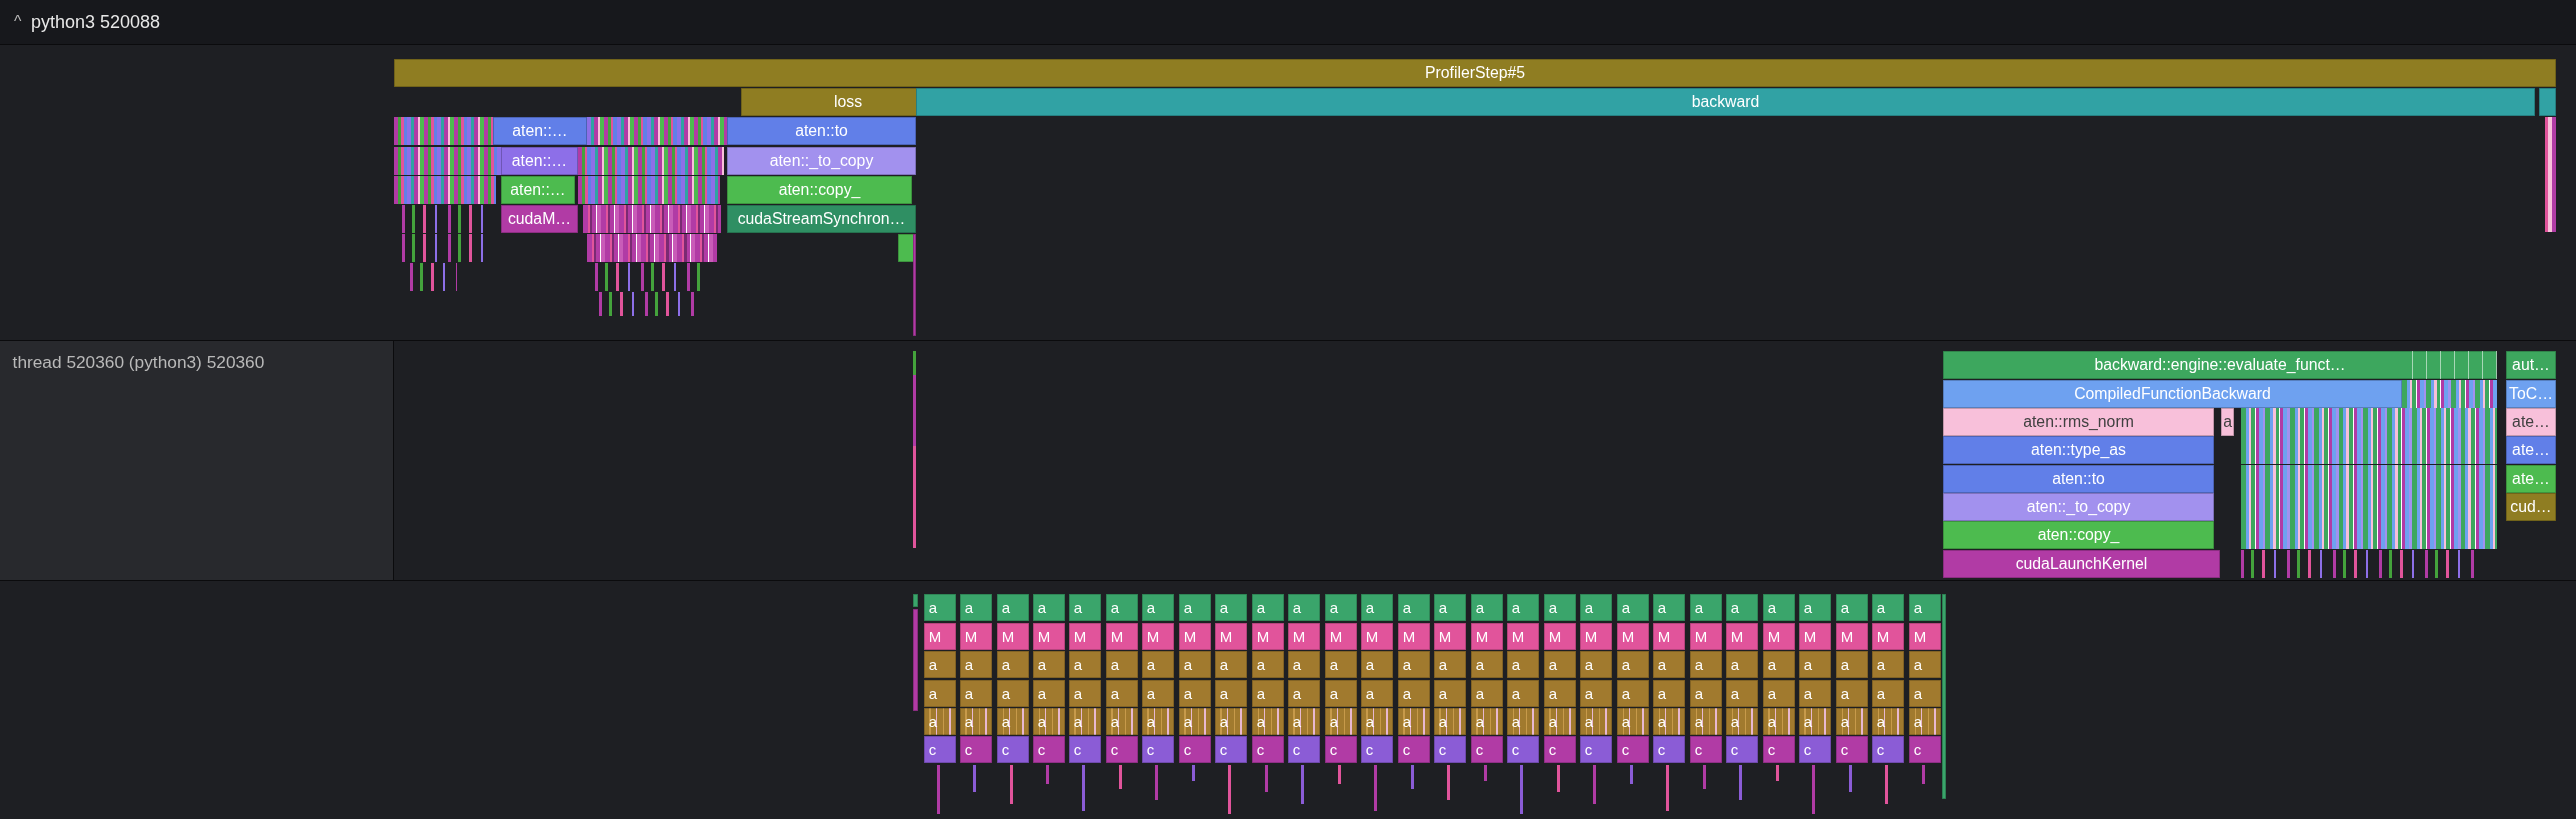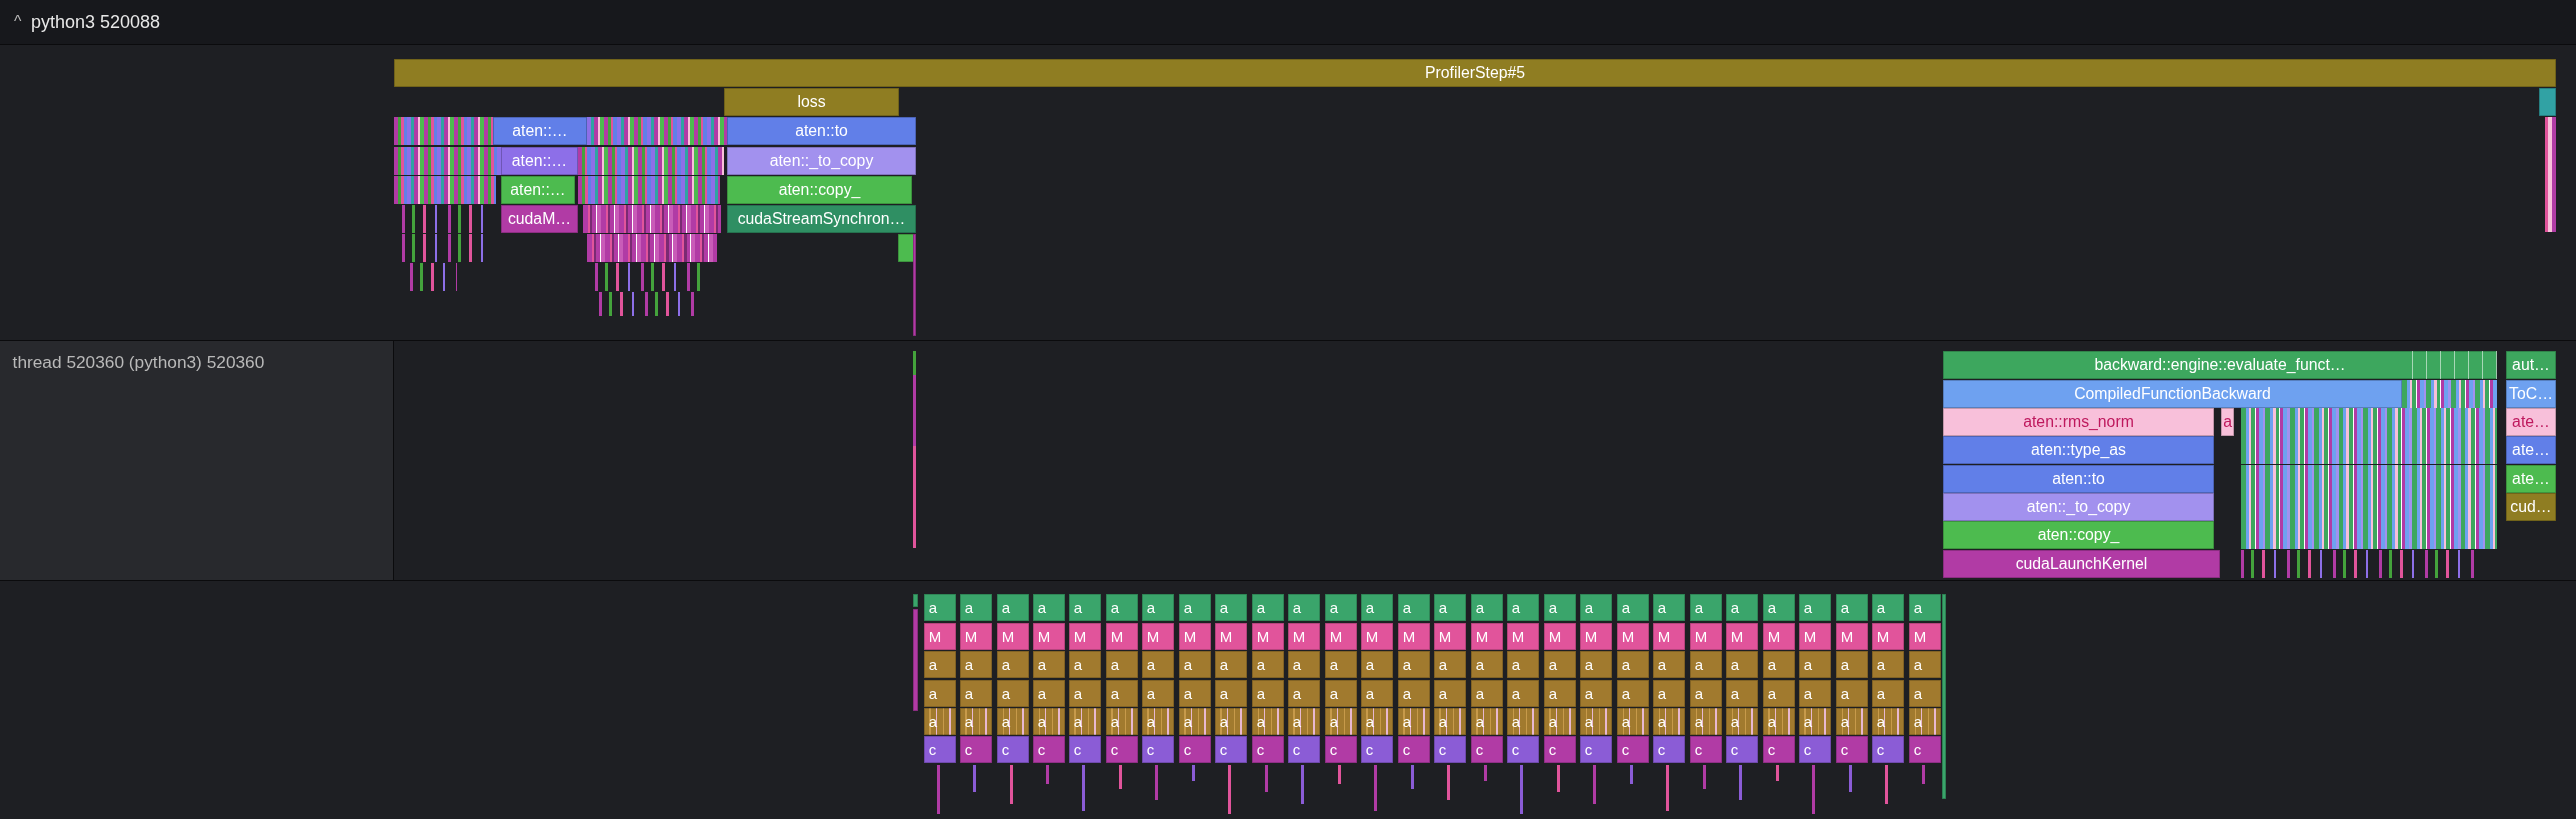--- a/index.html
+++ b/index.html
@@ -13,21 +13,21 @@
   .thread-row{position:relative;border-top:1.6px solid #0b0b0d;box-sizing:border-box;background:var(--bg,#1e1f23);}
   .thread-label-col{position:absolute;left:0;top:0;bottom:0;width:394px;background:var(--panel,#28292d);
     border-right:1.6px solid #0b0b0d;box-sizing:border-box;padding:11px 12.6px;color:var(--label-text,#b9b9b9);
     font-size:17.3px;white-space:nowrap;overflow:hidden;}
   .badge{display:inline-block;border:0.8px solid #8a8a8a;border-radius:11px;padding:0.8px 9.5px;
     font-size:15px;margin-left:7.9px;color:#c4c4c4;}
   .track{position:absolute;left:394px;right:0;top:0;bottom:0;overflow:hidden;}
 
   .bar{position:absolute;height:27.6px;line-height:27.6px;font-size:15.8px;color:#fff;text-align:center;
     overflow:hidden;white-space:nowrap;box-shadow:inset 0 0 0 0.8px rgba(0,0,0,.28);box-sizing:border-box;}
-  .bar.dark{color:#be185d;}
+  .bar.dark{color:#404040;}
   .stripe{position:absolute;height:27.6px;}
 
   .c-olive{background:var(--olive,#8f7d22);}
   .c-green{background:var(--green,#44a33c);}
   .c-teal{background:var(--teal,#31a2a4);}
   .c-blue{background:var(--blue,#617fe8);}
   .c-lblue{background:var(--light-blue,#6ea1f0);}
   .c-lavender{background:var(--lavender,#a291ee);}
   .c-violet{background:var(--violet,#8d6fe8);}
   .c-bgreen{background:var(--bright-green,#4dbb4f);}
@@ -67,21 +67,22 @@
 
   <div class="process-header">
     <span class="caret">^</span>
     <span>python3 520088</span>
   </div>
 
   <div class="thread-row" style="height:296px">
     <div class="track" id="row1-track">
       <div class="bar c-olive" style="left:0;top:14px;width:2162px">ProfilerStep#5</div>
 
-      <div class="bar c-olive" style="left:330px;top:43px;width:175px">loss</div>
+      <div class="bar c-olive" style="left:347px;top:43px;width:214px">loss</div>
+      <div class="bar c-teal" style="left:522px;top:43px;width:1619px">backward</div>
       <div class="bar c-teal" style="left:2145px;top:43px;width:17.3px"></div>
 
       <div class="stripe str-mixed" style="left:0;top:72px;width:333px"></div>
       <div class="bar c-blue" style="left:99px;top:72px;width:94px">aten::…</div>
       <div class="bar c-blue" style="left:333px;top:72px;width:189px">aten::to</div>
 
       <div class="stripe str-mixed" style="left:0;top:102px;width:107px"></div>
       <div class="bar c-violet" style="left:107px;top:102px;width:77px">aten::…</div>
       <div class="stripe str-mixed" style="left:184px;top:102px;width:146px"></div>
       <div class="bar c-lavender" style="left:333px;top:102px;width:189px">aten::_to_copy</div>

